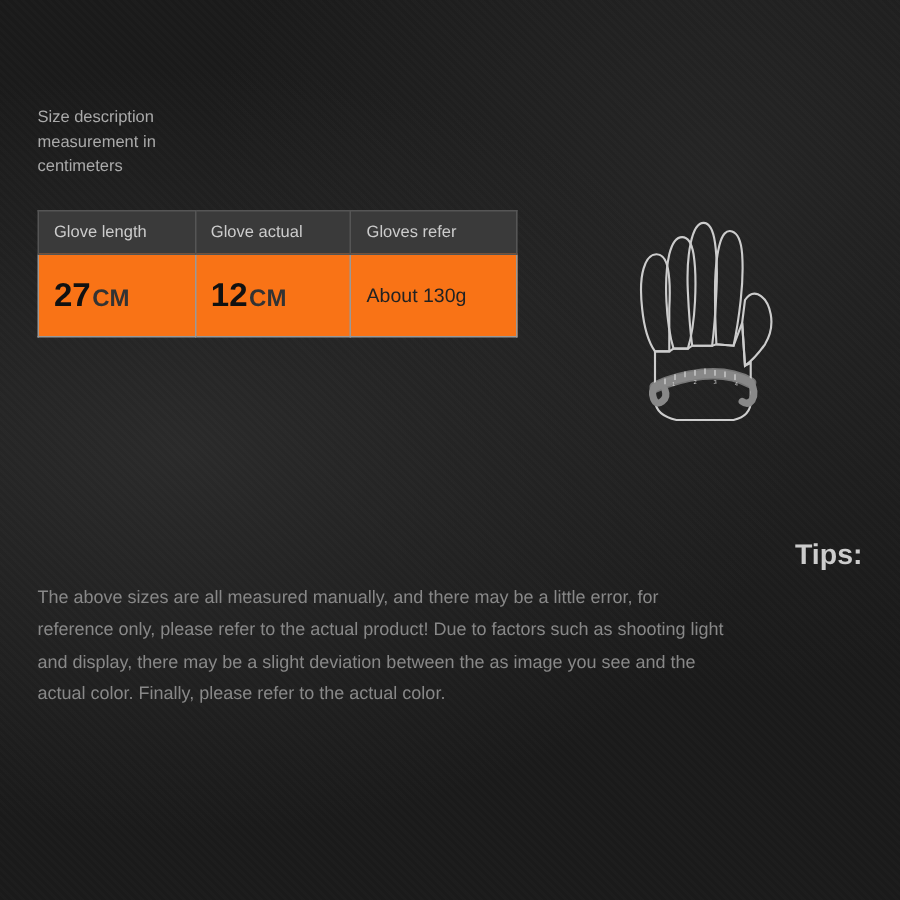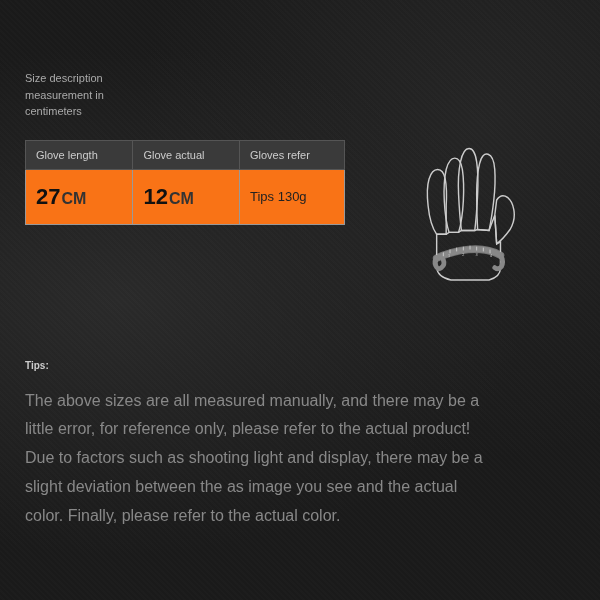--- a/index.html
+++ b/index.html
@@ -121,28 +121,29 @@
       height: 200px;
     }
 
     .tips-section {
       margin-top: 30px;
       padding-top: 10px;
     }
 
     .tips-title {
       color: #cccccc;
-      font-size: 10px;
+      font-size: 19px;
       font-weight: bold;
-      margin-bottom: 16px;
+      margin-bottom: 6px;
+      text-align: right;
     }
 
     .tips-text {
       color: #888888;
-      font-size: 16px;
+      font-size: 12px;
       line-height: 1.8;
       max-width: 460px;
     }
   </style>
 </head>
 <body>
 
 <div class="container">
 
   <p class="size-description">Size description measurement in centimeters</p>
@@ -165,21 +166,21 @@
                 <span class="size-number">27</span>
                 <span class="size-unit">CM</span>
               </div>
             </td>
             <td>
               <div class="size-value">
                 <span class="size-number">12</span>
                 <span class="size-unit">CM</span>
               </div>
             </td>
-            <td>Tips 130g</td>
+            <td>About 130g</td>
           </tr>
         </tbody>
       </table>
     </div>
 
     <div class="glove-illustration">
       <svg class="glove-svg" viewBox="0 0 180 210">
 
         <path d="M 55 120 Q 48 110 46 90 Q 44 72 47 62 Q 50 52 56 52 Q 62 52 64 62 Q 66 72 65 90 L 65 120 Z" fill="none" stroke="#cccccc" stroke-width="1.5"></path>
 

